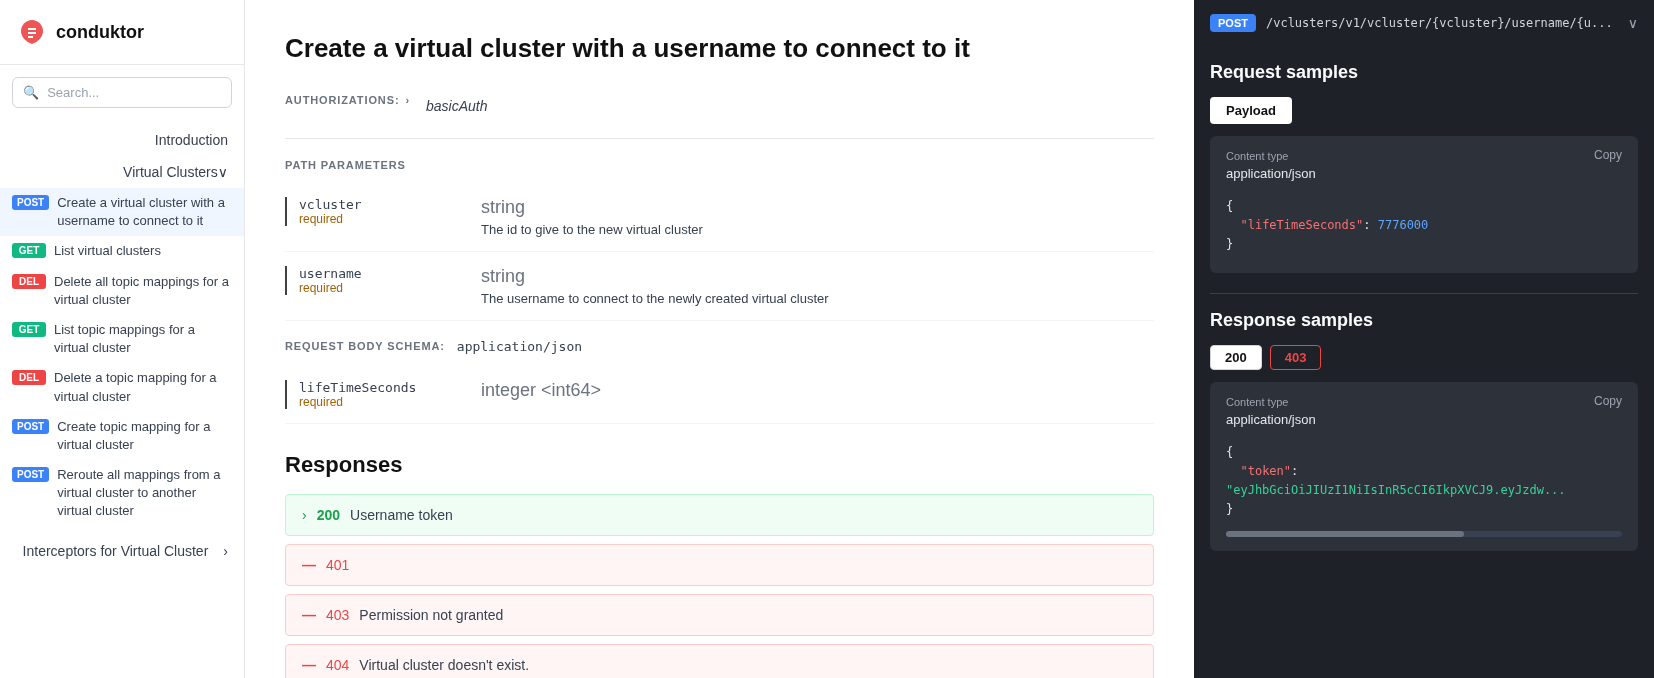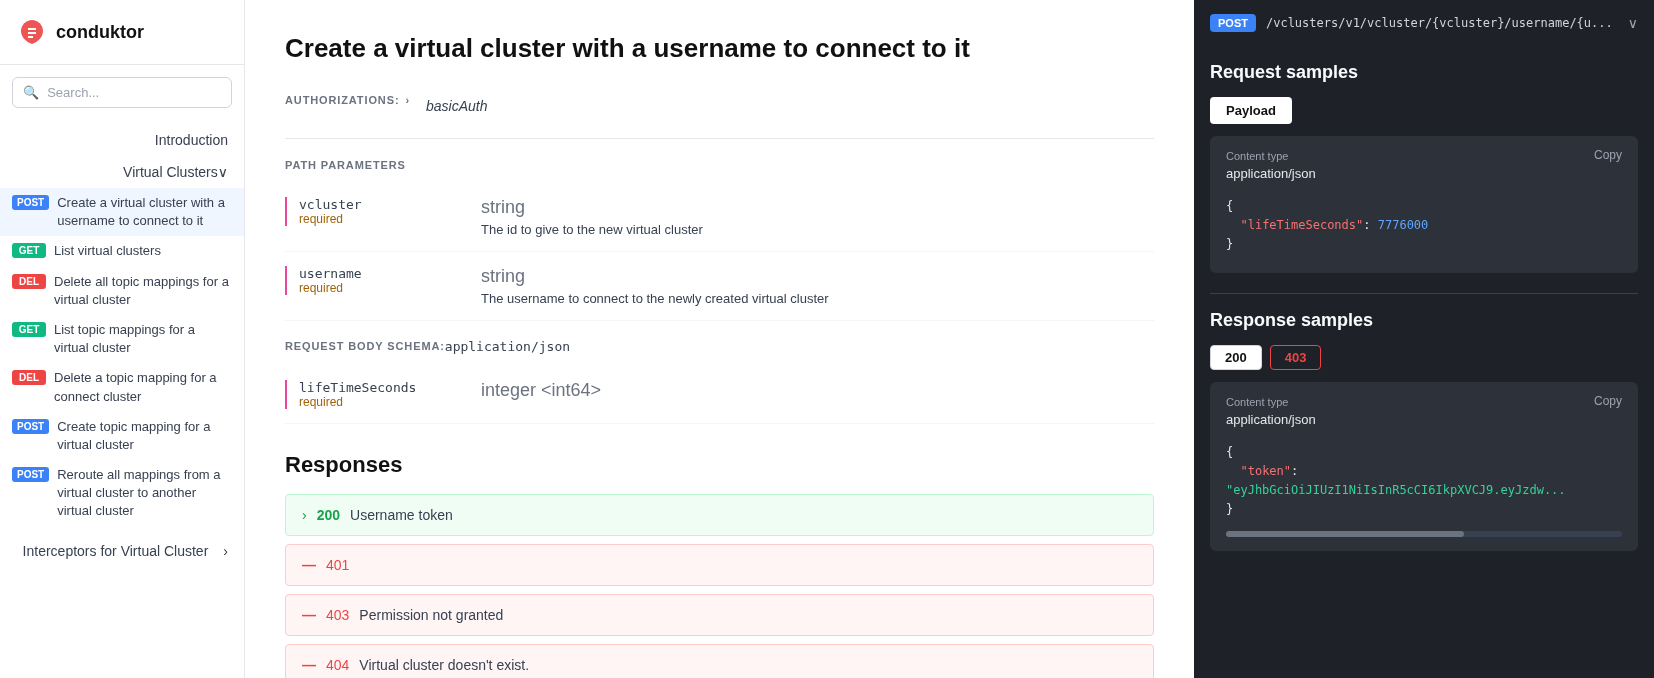--- a/index.html
+++ b/index.html
@@ -97,24 +97,25 @@
       grid-template-columns: 180px 1fr;
       gap: 16px;
       padding: 14px 0;
       border-bottom: 1px solid #f3f4f6;
       align-items: start;
     }
     .param-name { font-family: monospace; font-size: 13px; color: #374151; }
     .param-required { color: #a16207; font-size: 12px; font-weight: 500; }
     .param-type { color: #6b7280; font-size: 18px; margin-bottom: 4px; }
     .param-desc { color: #374151; font-size: 13px; }
-    .param-left { padding-left: 12px; border-left: 2px solid #ec4899; }
+    .param-left { padding-left: 12px; border-left: 2px solid #404040; }
     .schema-row {
       display: flex;
       align-items: center;
+      gap: 12px;
       margin: 18px 0 12px 0;
     }
     .schema-label { font-size: 11px; font-weight: 600; letter-spacing: 0.08em; color: #6b7280; text-transform: uppercase; }
     .schema-value { font-size: 13px; color: #374151; font-family: monospace; }
     .responses-title { font-size: 22px; font-weight: 600; color: #111; margin: 28px 0 16px 0; }
     .response-item {
       border: 1px solid #e5e7eb;
       border-radius: 4px;
       margin-bottom: 8px;
       padding: 12px 16px;
@@ -275,21 +276,21 @@
       <span class="sidebar-item-label">Delete all topic mappings for a virtual cluster</span>
     </div>
 
     <div class="sidebar-item">
       <span class="method-badge badge-get">GET</span>
       <span class="sidebar-item-label">List topic mappings for a virtual cluster</span>
     </div>
 
     <div class="sidebar-item">
       <span class="method-badge badge-del">DEL</span>
-      <span class="sidebar-item-label">Delete a topic mapping for a connect cluster</span>
+      <span class="sidebar-item-label">Delete a topic mapping for a virtual cluster</span>
     </div>
 
     <div class="sidebar-item">
       <span class="method-badge badge-post">POST</span>
       <span class="sidebar-item-label">Create topic mapping for a virtual cluster</span>
     </div>
 
     <div class="sidebar-item">
       <span class="method-badge badge-post">POST</span>
       <span class="sidebar-item-label">Reroute all mappings from a virtual cluster to another virtual cluster</span>

